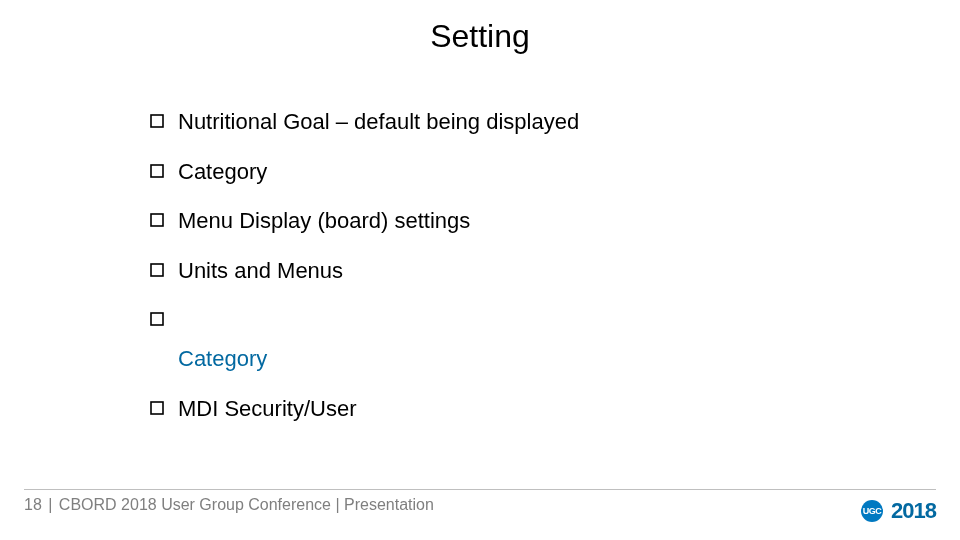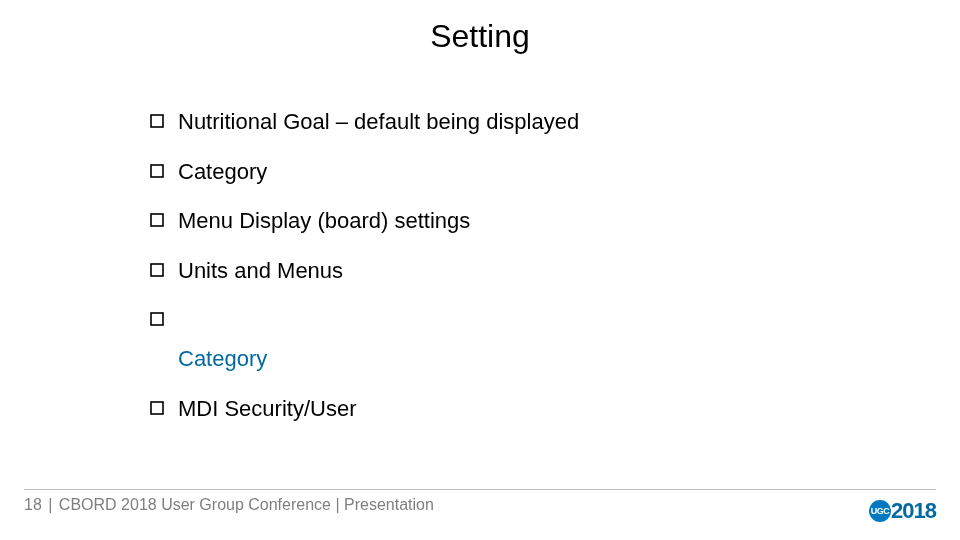--- a/index.html
+++ b/index.html
@@ -51,21 +51,21 @@
     font-family: Arial, sans-serif;
     font-size: 16px;
     color: #7f7f7f;
   }
   .footer-text .sep { margin: 0 2px; }
   .logo {
     position: absolute;
     right: 24px; bottom: 16px;
     display: flex;
     align-items: center;
-    gap: 0;
+    gap: 8px;
   }
   .logo-badge {
     width: 22px; height: 22px;
     border-radius: 50%;
     background: #0079c1;
     color: #fff;
     display: flex;
     align-items: center;
     justify-content: center;
     font-family: Arial, sans-serif;

